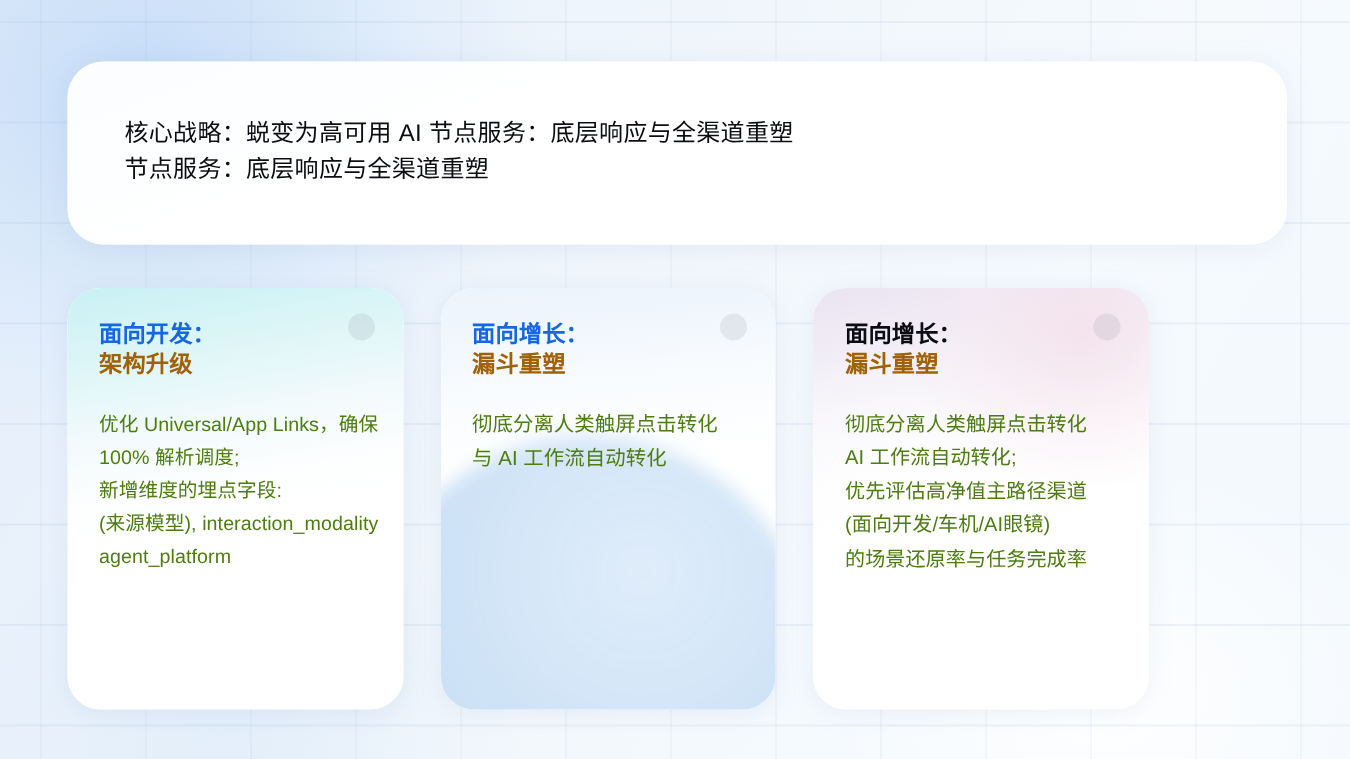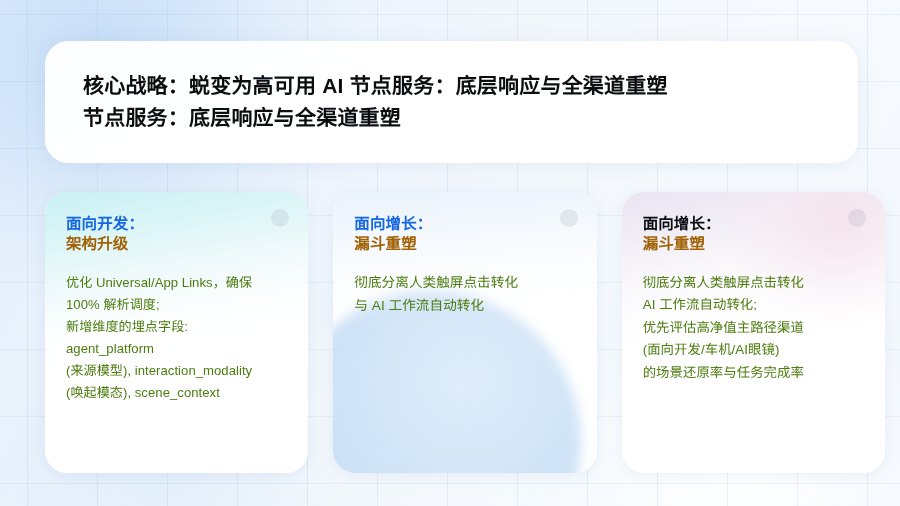--- a/index.html
+++ b/index.html
@@ -70,33 +70,33 @@
     background: linear-gradient(160deg, #fbfdff 0%, #ffffff 38%, #ffffff 100%);
     box-shadow:
       0 2px 18px rgba(120,156,200,0.13),
       0 0 0 1px rgba(255,255,255,0.85) inset;
     display: flex;
     flex-direction: column;
     justify-content: center;
     padding: 0 38px;
   }
   .title-line {
-    font-size: 21px;
-    font-weight: bold;
+    font-size: 16px;
+    font-weight: normal;
     color: #0b0d11;
     letter-spacing: 0.2px;
     line-height: 1.52;
     white-space: nowrap;
   }
 
   
   .cards {
     position: absolute;
     left: 45px; top: 192px;
-    width: 840px; height: 281px;
+    width: 721px; height: 281px;
     display: flex;
     gap: 25px;
   }
   .card {
     position: relative;
     flex: 1 1 0;
     border-radius: 22px;
     overflow: hidden;
     box-shadow:
       0 2px 16px rgba(120,156,200,0.13),
@@ -225,23 +225,22 @@
     <div class="card card-a">
       <div class="wash"></div>
       <div class="card-dot"></div>
       <div class="card-inner">
         <div class="card-kicker kicker-blue">面向开发：</div>
         <div class="card-title">架构升级</div>
         <div class="card-body">
           <div class="body-line">优化 Universal/App Links，确保</div>
           <div class="body-line">100% 解析调度;</div>
           <div class="body-line">新增维度的埋点字段:</div>
+          <div class="body-line">(来源模型), interaction_modality</div>
           <div class="body-line">agent_platform</div>
-          <div class="body-line">(来源模型), interaction_modality</div>
-          <div class="body-line">(唤起模态), scene_context</div>
         </div>
       </div>
     </div>
 
     <div class="card card-b">
       <div class="wash"></div>
       <div class="orb"></div>
       <div class="card-dot"></div>
       <div class="card-inner">
         <div class="card-kicker kicker-blue">面向增长：</div>

